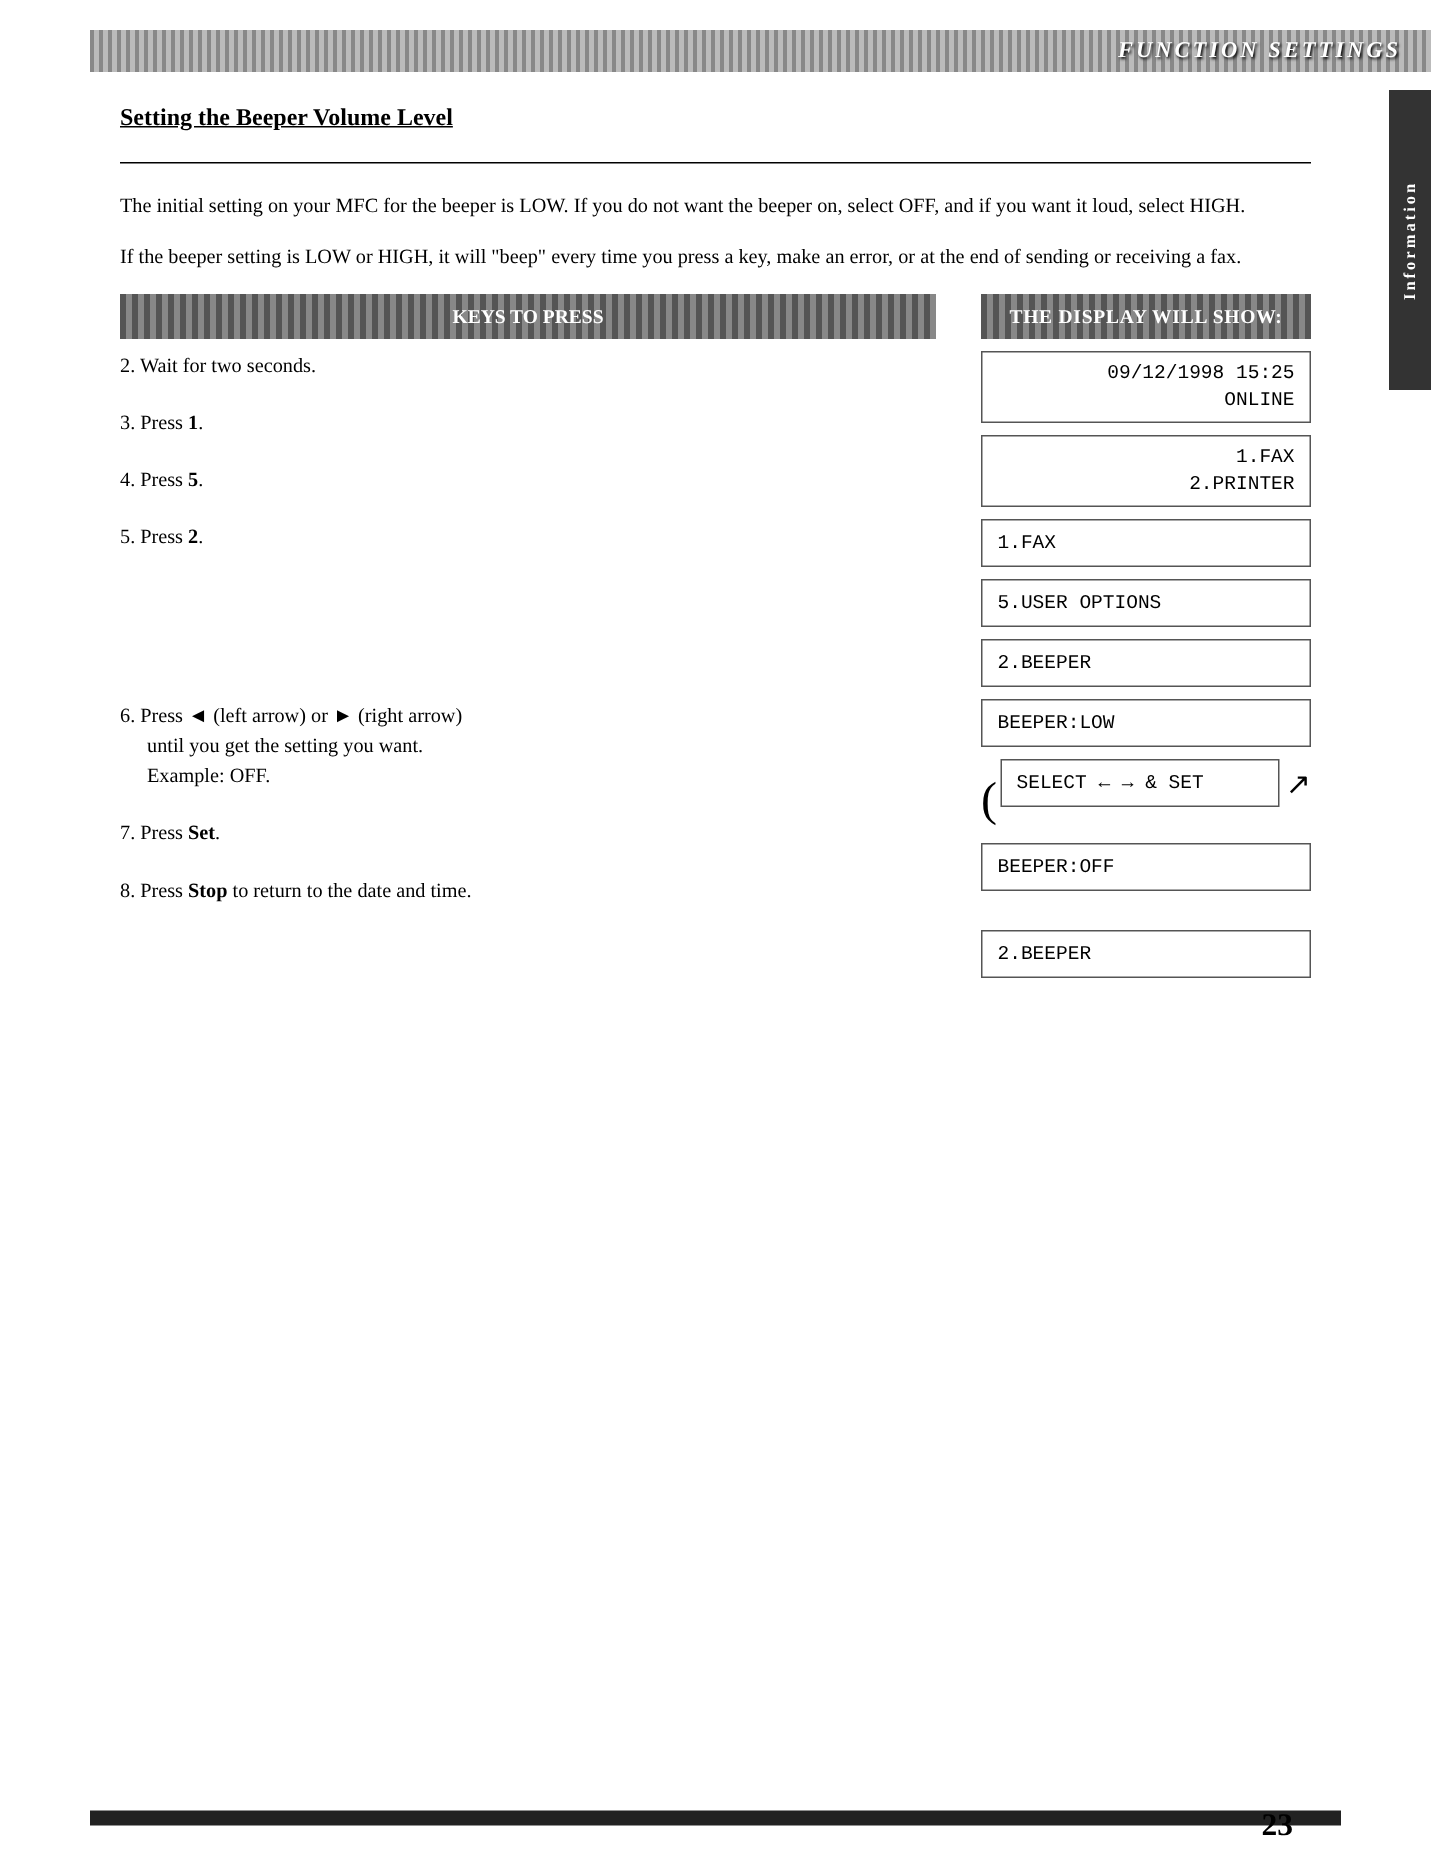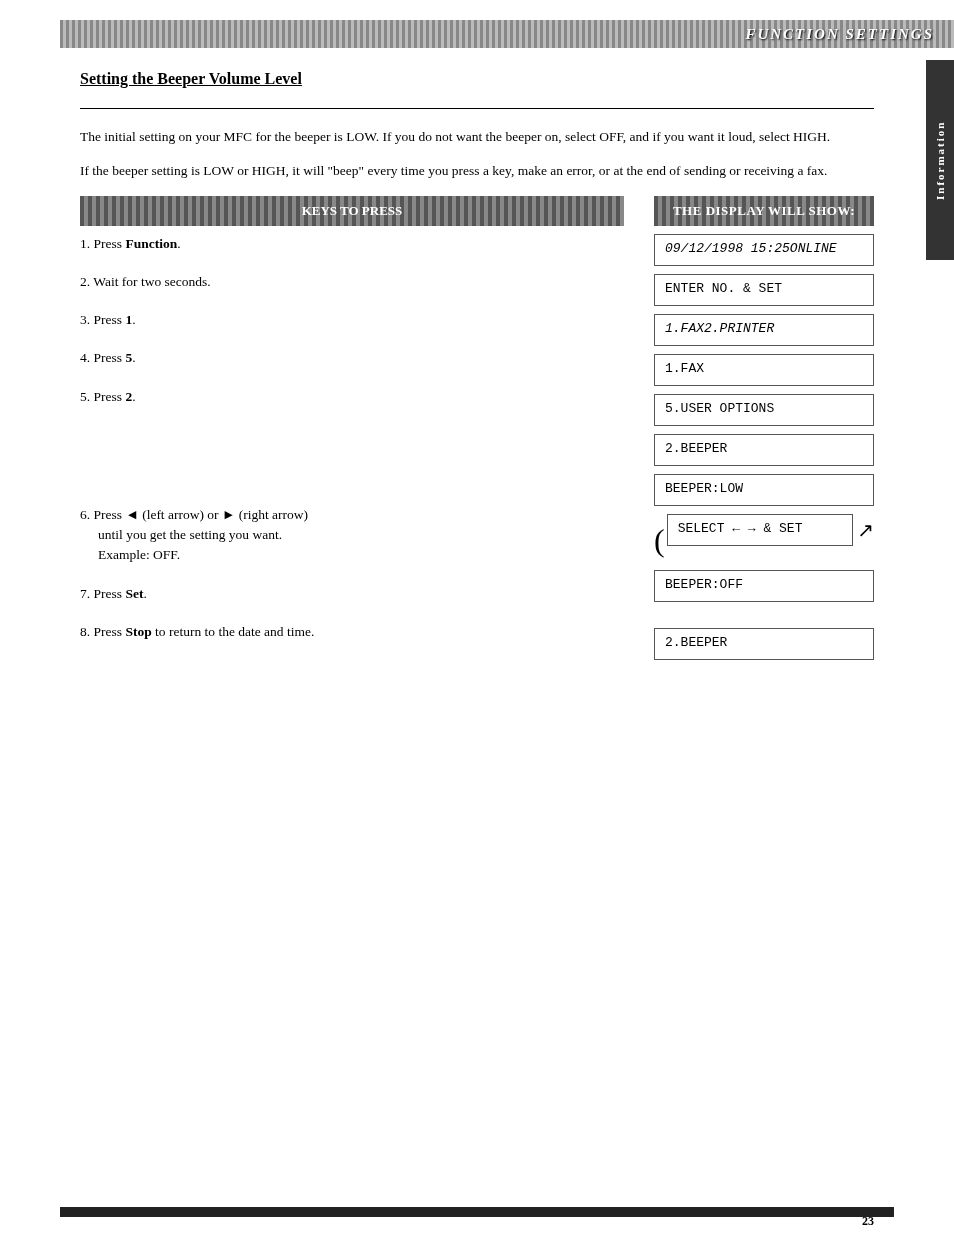--- a/index.html
+++ b/index.html
@@ -175,23 +175,22 @@
       background: #fff;
       font-family: 'Courier New', monospace;
       font-size: 13px;
       line-height: 1.4;
       min-height: 32px;
       display: flex;
       align-items: center;
     }
 
     .display-box.tall {
-      flex-direction: row;
-      align-items: flex-start;
-      font-style: italic;
+      flex-direction: column;
+      align-items: flex-end;
     }
 
     
     .step-desc {
       padding-left: 18px;
       font-size: 13.5px;
       line-height: 1.5;
     }
   </style>
 </head>
@@ -217,23 +216,20 @@
     <p class="intro-para">The initial setting on your MFC for the beeper is LOW. If you do not want the beeper on, select OFF, and if you want it loud, select HIGH.</p>
     <p class="intro-para">If the beeper setting is LOW or HIGH, it will "beep" every time you press a key, make an error, or at the end of sending or receiving a fax.</p>
 
     <div class="instruction-area">
 
       <div class="left-col">
         <div class="col-header col-header-left">
           <span>KEYS TO PRESS</span>
         </div>
 
-        <div class="step-item">
-          <span>1. </span><span>Press <strong>Function</strong>.</span>
-        </div>
 
         <div class="step-item">
           <span>2. </span><span>Wait for two seconds.</span>
         </div>
 
         <div class="step-item">
           <span>3. </span><span>Press <strong>1</strong>.</span>
         </div>
 
         <div class="step-item">
@@ -267,23 +263,20 @@
       <div class="right-col">
         <div class="col-header col-header-right">
           <span>THE DISPLAY WILL SHOW:</span>
         </div>
 
         <div class="display-box tall">
           <span>09/12/1998 15:25</span>
           <span>ONLINE</span>
         </div>
 
-        <div class="display-box">
-          <span>ENTER NO. &amp; SET</span>
-        </div>
 
         <div class="display-box tall">
           <span>1.FAX</span>
           <span>2.PRINTER</span>
         </div>
 
         <div class="display-box">
           <span>1.FAX</span>
         </div>
 
@@ -320,16 +313,16 @@
           <span>2.BEEPER</span>
         </div>
 
       </div>
     </div>
 
   </div>
 
   <div style="position:absolute; bottom:0; left:0; right:0; height:50px;">
     <div style="position:absolute; bottom:18px; left:60px; right:60px; height:10px; background:#222;"></div>
-    <div style="position:absolute; bottom:6px; right:80px; font-size:12px; font-weight:bold;">23</div>
+    <div style="position:absolute; bottom:6px; right:92px; font-size:21px; font-weight:bold;">23</div>
   </div>
 
 </div>
 
 </body></html>

